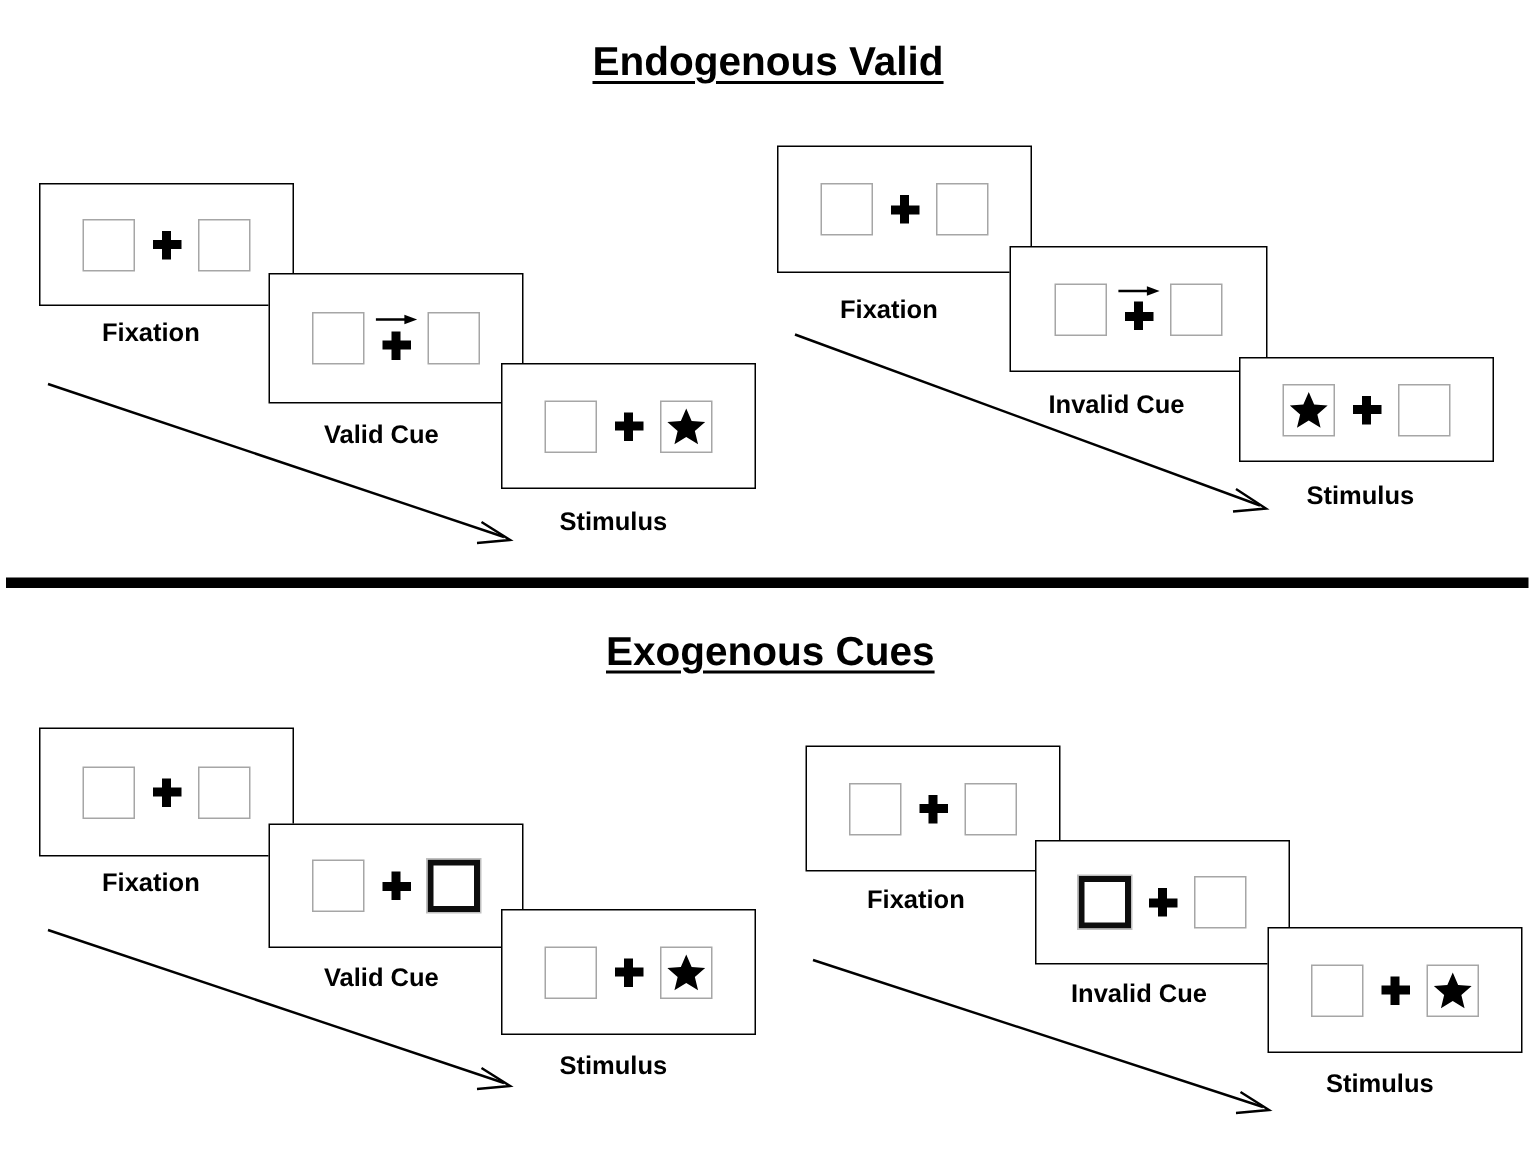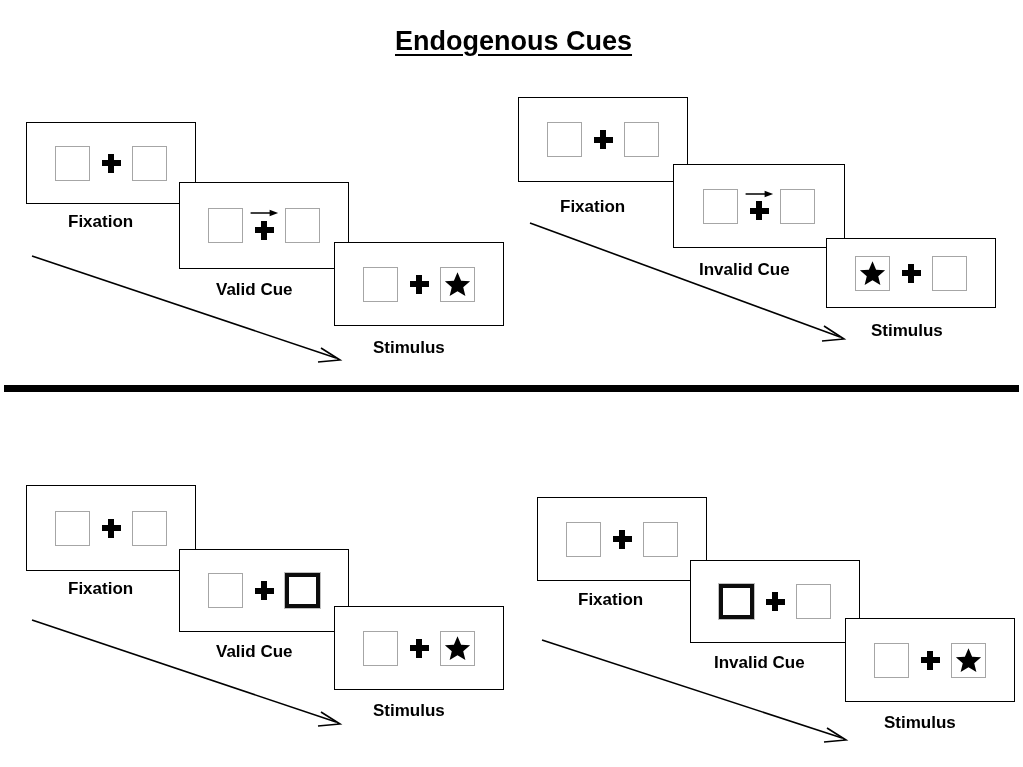--- a/index.html
+++ b/index.html
@@ -139,22 +139,23 @@
   .time-arrow {
     position: absolute;
     pointer-events: none;
   }
 </style>
 </head>
 <body>
 
 <div id="canvas">
 
-  <div class="section-title" style="left:395px; top:26px;">Endogenous Cues</div>
-
+  <div class="section-title" style="left:395px; top:26px;">Endogenous Valid</div>
+
+  <div class="section-title" style="left:404px; top:419px;">Exogenous Cues</div>
 
   <div class="divider" style="left:4px; top:385px; width:1015px; height:7px;"></div>
 
   <svg class="time-arrow" style="left:26px; top:248px;" width="330" height="125" viewBox="0 0 330 125">
     <line x1="6" y1="8" x2="310" y2="110" stroke="#000000" stroke-width="1.6"></line>
     <path d="M 295 100 L 314 112 L 292 114" fill="none" stroke="#000000" stroke-width="1.6"></path>
   </svg>
 
   <div class="frame" style="left:26px; top:122px; width:170px; height:82px;">
     <div class="frame-inner">

